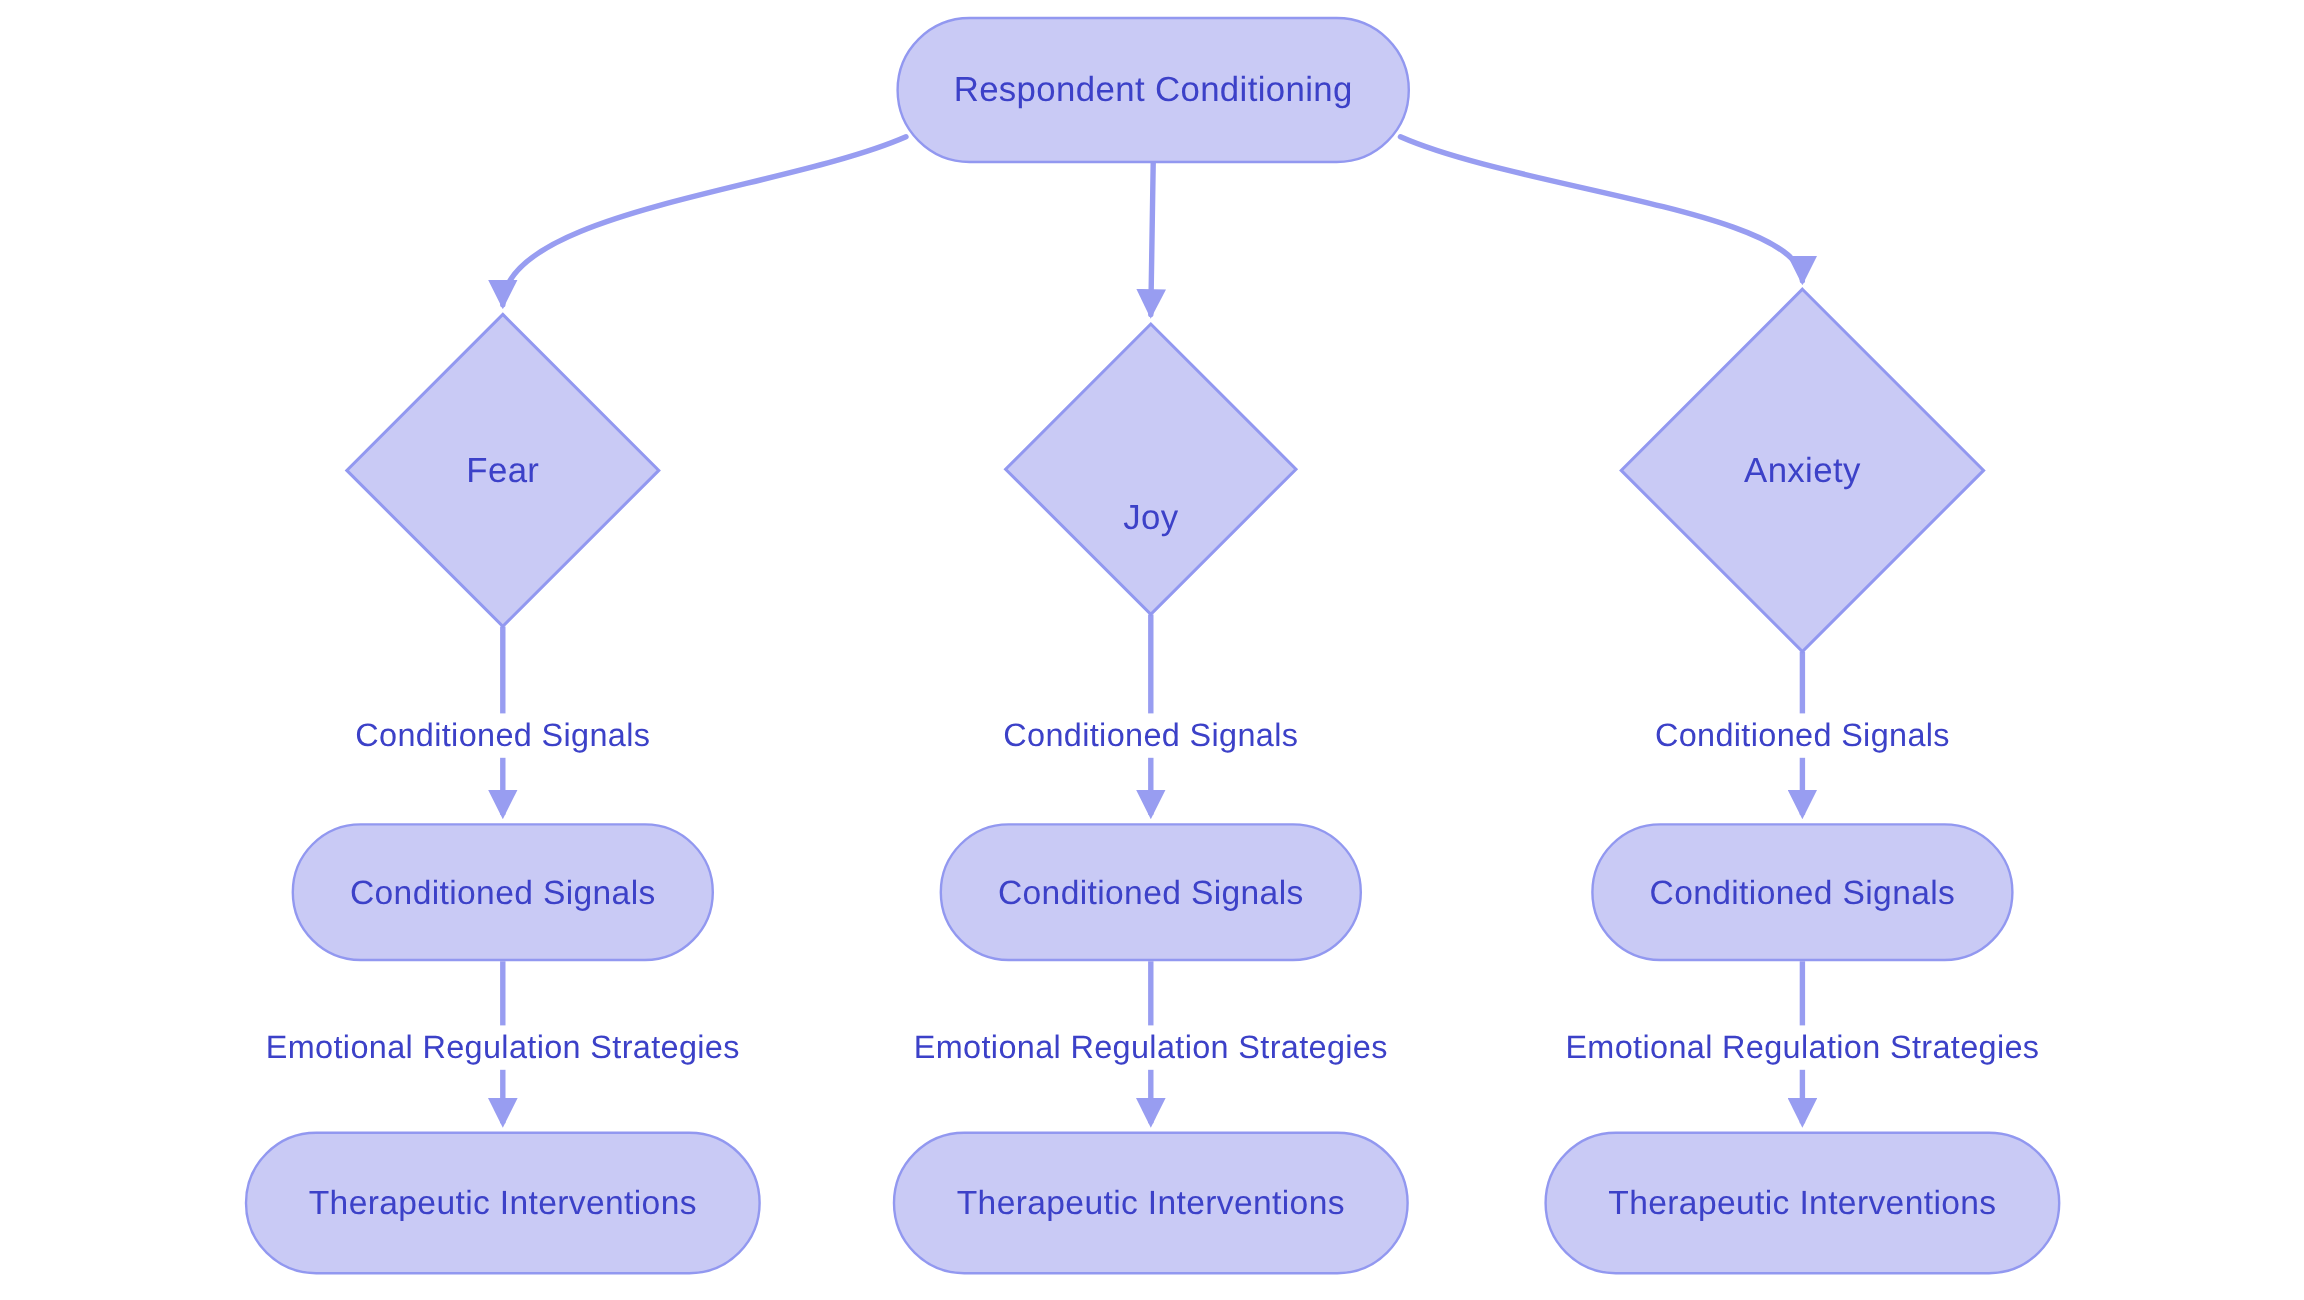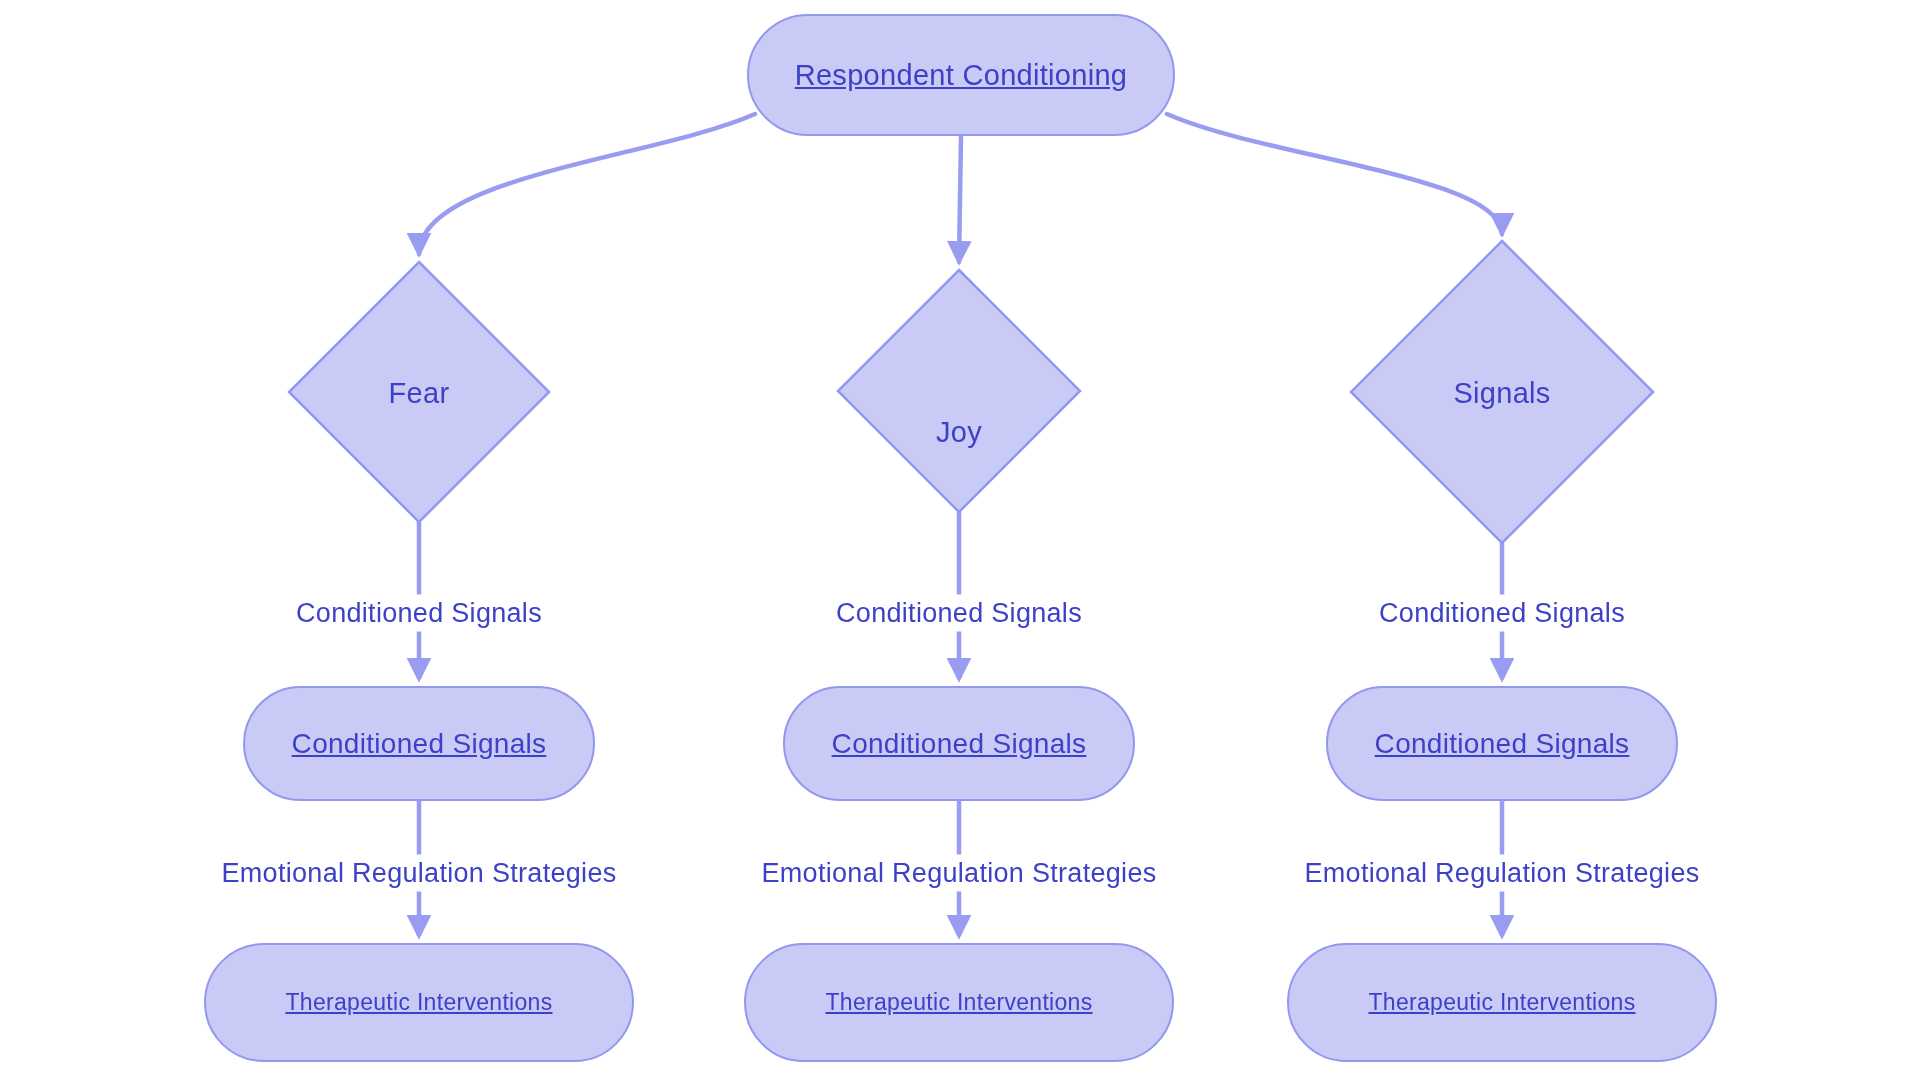--- a/index.html
+++ b/index.html
@@ -28,38 +28,37 @@
     align-items: center;
     justify-content: center;
     box-sizing: border-box;
     background: var(--node-fill, #c9caf5);
     border: 2.5px solid var(--node-border, #9298f0);
     color: var(--text, #3c41c8);
     font-size: 29px;
     letter-spacing: 0.3px;
     text-align: center;
     white-space: nowrap;
-    text-decoration: underline;
   }
   .node.stadium-root {
     left: 747px; top: 14px;
     width: 428px; height: 122px;
     border-radius: 61px;
   }
   .node.stadium-mid {
     width: 352px; height: 115px;
     top: 686px;
     border-radius: 58px;
     font-size: 28px;
   }
   .node.stadium-bottom {
     width: 430px; height: 119px;
     top: 943px;
     border-radius: 60px;
-    font-size: 23px;
+    font-size: 28px;
   }
   .col-0.stadium-mid    { left: 243px; }
   .col-1.stadium-mid    { left: 783px; }
   .col-2.stadium-mid    { left: 1326px; }
   .col-0.stadium-bottom { left: 204px; }
   .col-1.stadium-bottom { left: 744px; }
   .col-2.stadium-bottom { left: 1287px; }
 
   .diamond-label {
     position: absolute;
@@ -111,21 +110,21 @@
     <polygon points="959,270 1080,391 959,512 838,391" fill="#c9caf5" stroke="#9298f0" stroke-width="2.5"></polygon>
     <polygon points="1502,241 1653,392 1502,543 1351,392" fill="#c9caf5" stroke="#9298f0" stroke-width="2.5"></polygon>
   </svg>
 
   <div class="node stadium-root">
     <span>Respondent Conditioning</span>
   </div>
 
   <div class="diamond-label" style="left:419px; top:393px;">Fear</div>
   <div class="diamond-label" style="left:959px; top:392px;margin-top:40px;">Joy</div>
-  <div class="diamond-label" style="left:1502px; top:393px;">Signals</div>
+  <div class="diamond-label" style="left:1502px; top:393px;">Anxiety</div>
 
   <div class="edge-label" style="left:419px; top:613px;">Conditioned Signals</div>
   <div class="edge-label" style="left:959px; top:613px;">Conditioned Signals</div>
   <div class="edge-label" style="left:1502px; top:613px;">Conditioned Signals</div>
 
   <div class="node stadium-mid col-0">
     <span>Conditioned Signals</span>
   </div>
   <div class="node stadium-mid col-1">
     <span>Conditioned Signals</span>

